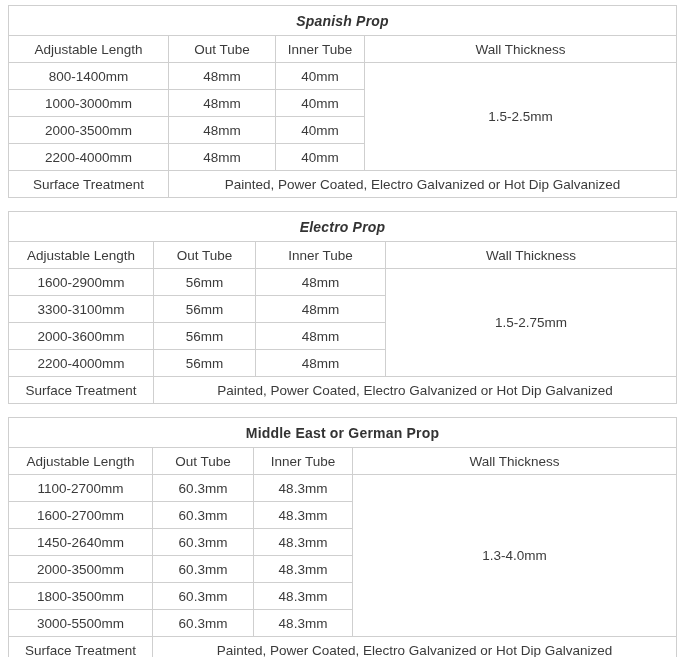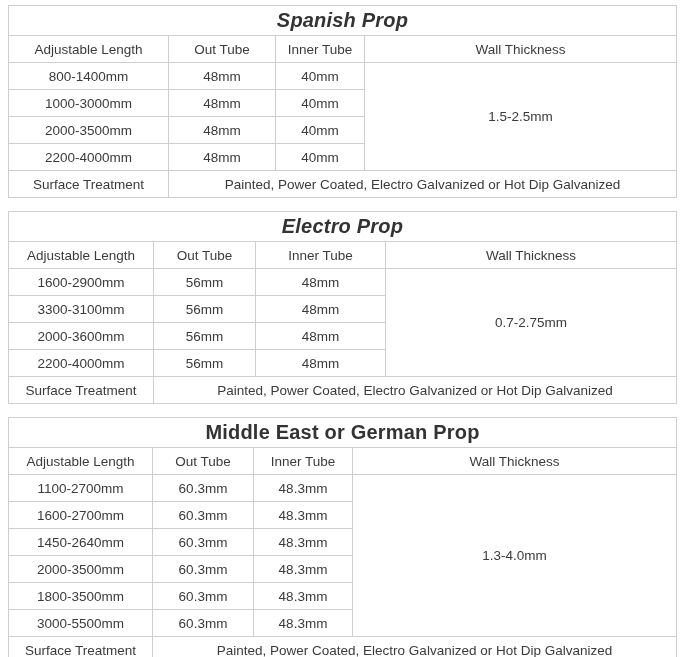--- a/index.html
+++ b/index.html
@@ -31,21 +31,21 @@
     font-size: 13.5px;
     font-weight: 400;
     color: #3b3b3b;
     height: 26px;
     padding: 0 2px;
     overflow: hidden;
     white-space: nowrap;
   }
   table.prop-table td.title-cell {
     height: 29px;
-    font-size: 20px;
+    font-size: 14px;
     font-weight: 700;
     color: #333333;
     letter-spacing: 0.2px;
     margin-left: 10px;
   }
   table.prop-table td.title-cell.italic {
     font-style: italic;
   }
   
   .t0 col.c0 { width: 160px; } .t0 col.c1 { width: 107px; } .t0 col.c2 { width: 89px; }
@@ -114,21 +114,21 @@
         <tr>
           <td>Adjustable Length</td>
           <td>Out Tube</td>
           <td>Inner Tube</td>
           <td>Wall Thickness</td>
         </tr>
         <tr>
           <td>1600-2900mm</td>
           <td>56mm</td>
           <td>48mm</td>
-          <td rowspan="4">0.7-2.75mm</td>
+          <td rowspan="4">1.5-2.75mm</td>
         </tr>
         <tr>
           <td>3300-3100mm</td>
           <td>56mm</td>
           <td>48mm</td>
         </tr>
         <tr>
           <td>2000-3600mm</td>
           <td>56mm</td>
           <td>48mm</td>

